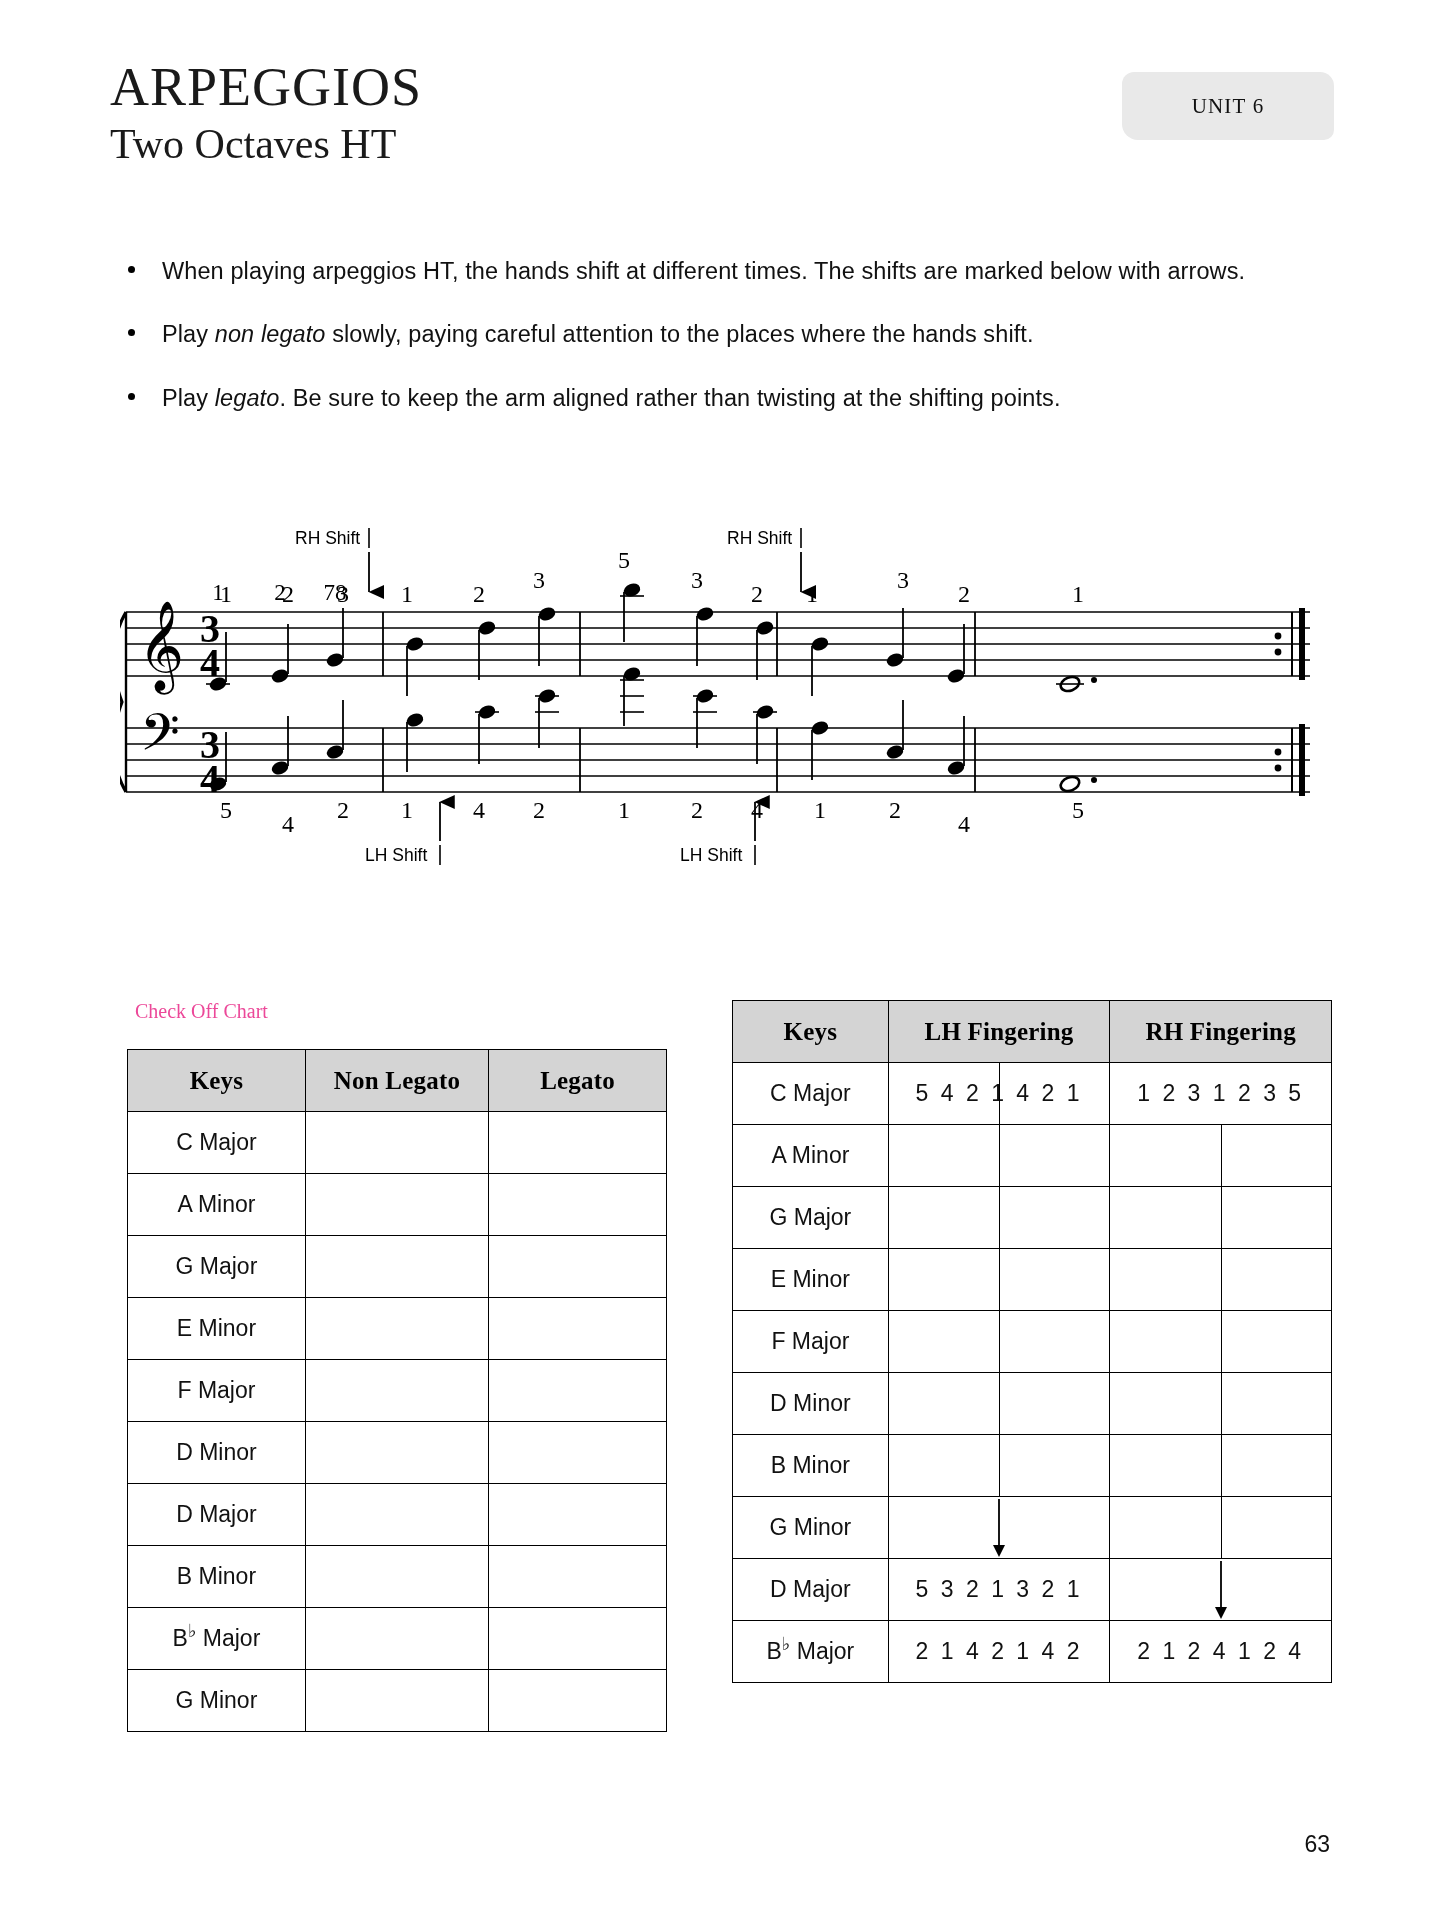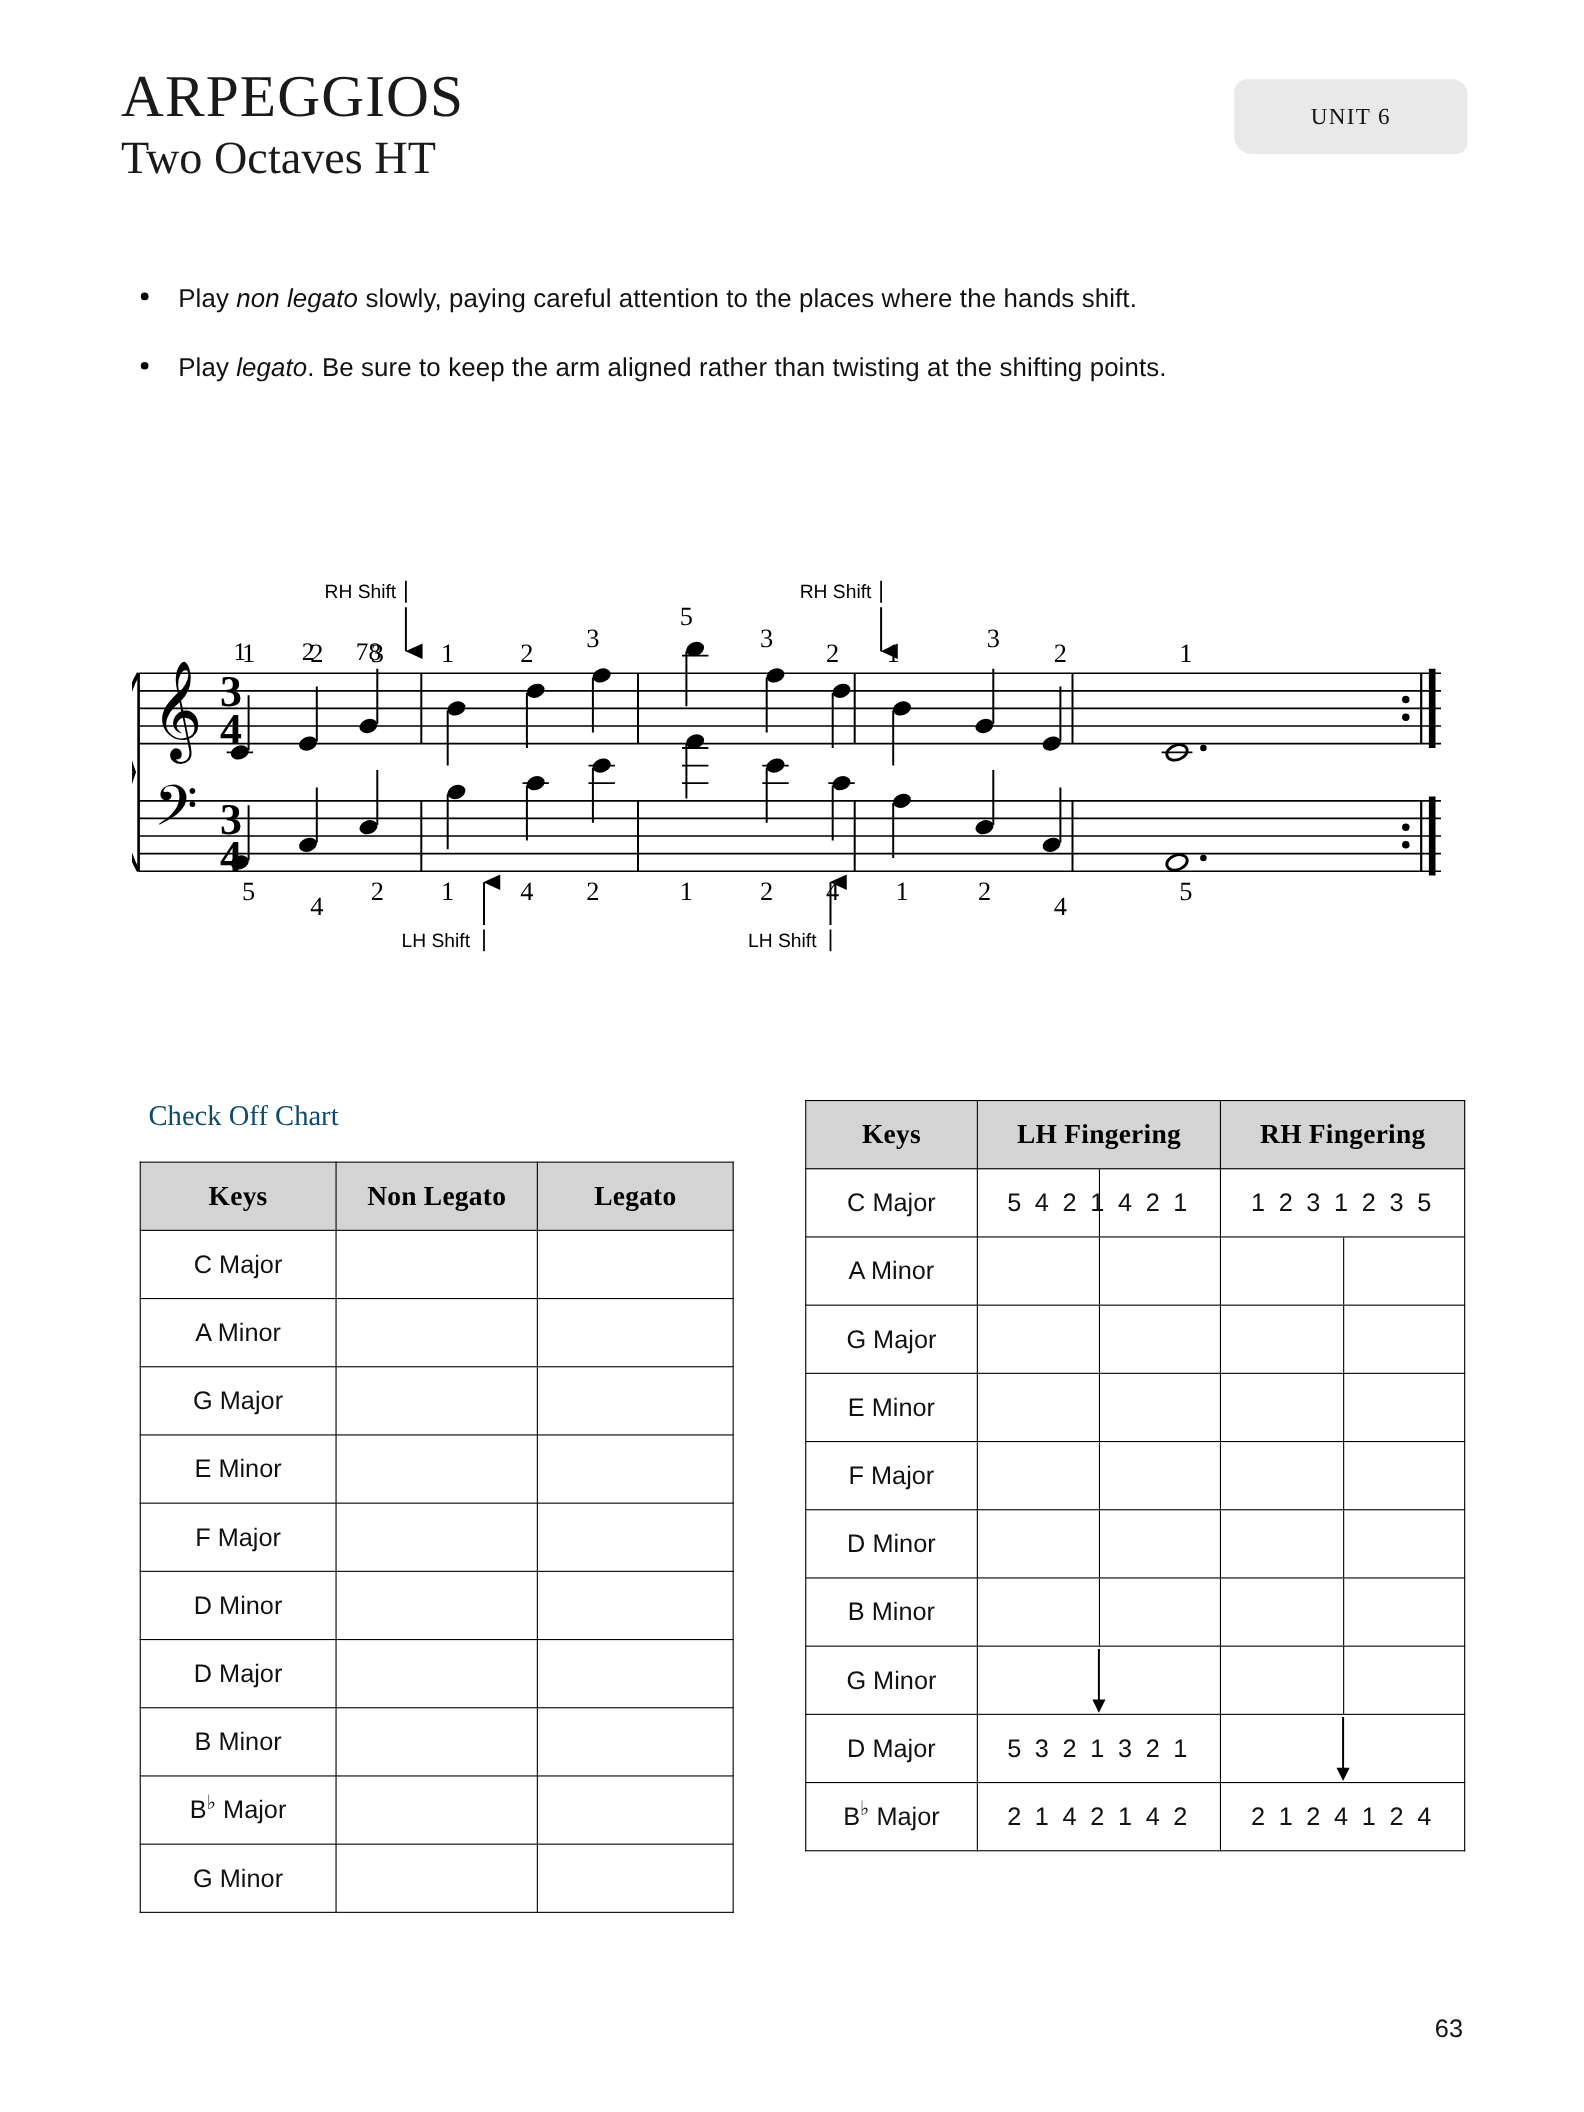--- a/index.html
+++ b/index.html
@@ -57,21 +57,21 @@
   .music { position:absolute; left:120px; top:520px; width:1215px; height:340px; }
   .music svg { display:block; }
 
   
   .tables { position:absolute; left:0; top:1000px; width:1440px; }
   .tbl-wrap { position:absolute; }
   .tbl-wrap.left  { left:127px; top:0; width:540px; }
   .tbl-wrap.right { left:732px; top:0; width:600px; }
   .tbl-caption {
     font-family:"Liberation Serif", serif;
-    font-size:26px; margin:0 0 26px 8px; color:#0c4a6e; font-weight:400;
+    font-size:20px; margin:0 0 26px 8px; color:#ec4899; font-weight:400;
   }
   table.chart {
     border-collapse:collapse; width:100%;
     table-layout:fixed;
   }
   table.chart th, table.chart td {
     border:1.6px solid #000;
     text-align:center;
     vertical-align:middle;
   }
@@ -116,20 +116,24 @@
     <div class="title-block">
       <h1 class="main-title">ARPEGGIOS</h1>
       <h2 class="sub-title">Two Octaves HT</h2>
     </div>
     <div class="unit-badge">
       <span>UNIT 6</span>
     </div>
   </div>
 
   <div class="bullets">
+    <div class="bullet">
+      <span class="dot"></span>
+      <p><span>When playing arpeggios HT, the hands shift at different times. The shifts are marked below with arrows.</span></p>
+    </div>
     <div class="bullet">
       <span class="dot"></span>
       <p><span>Play </span><em>non legato</em><span> slowly, paying careful attention to the places where the hands shift.</span></p>
     </div>
     <div class="bullet">
       <span class="dot"></span>
       <p><span>Play </span><em>legato</em><span>. Be sure to keep the arm aligned rather than twisting at the shifting points.</span></p>
     </div>
   </div>
 

